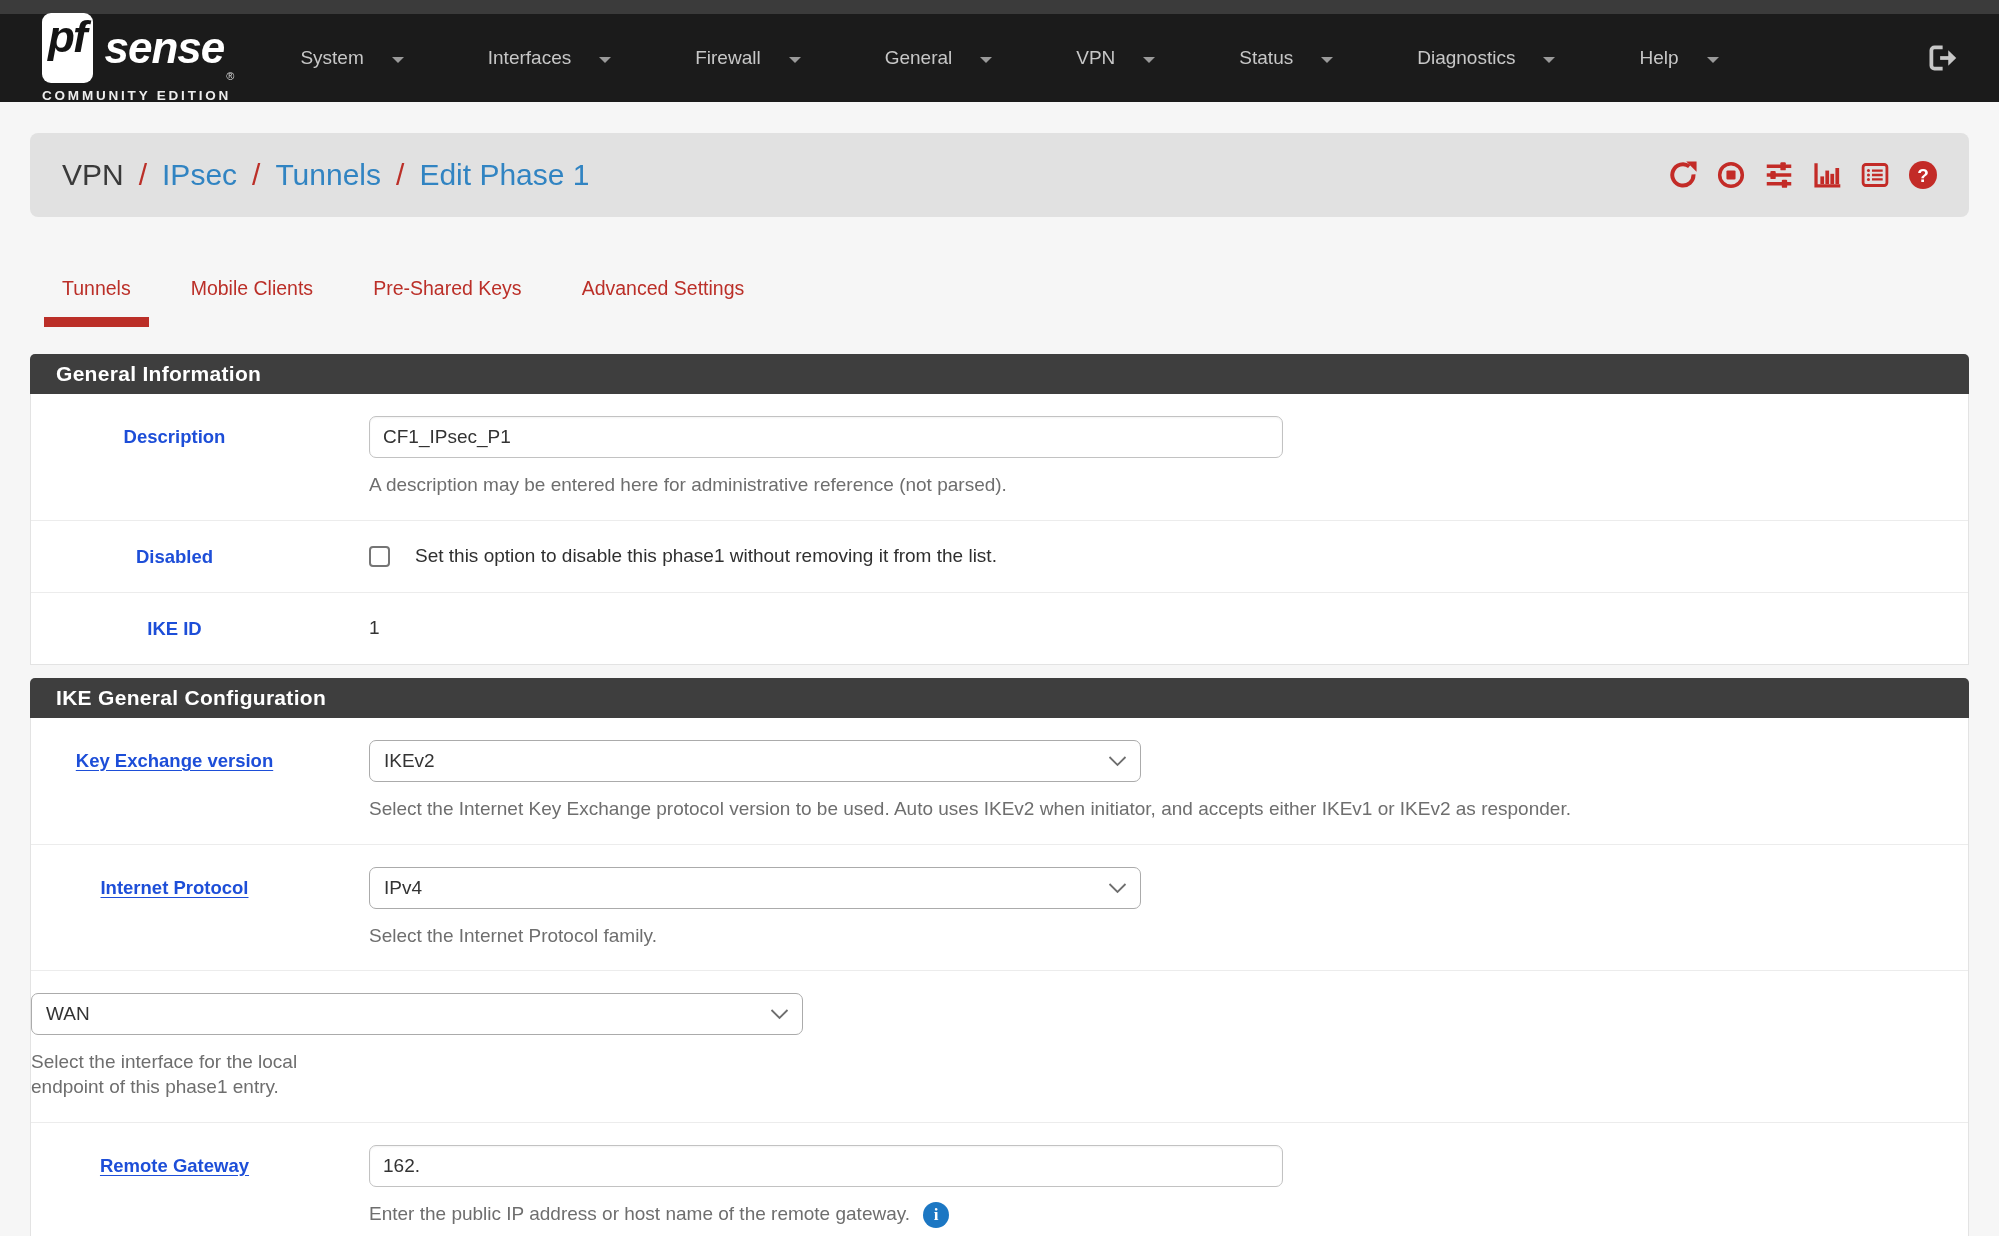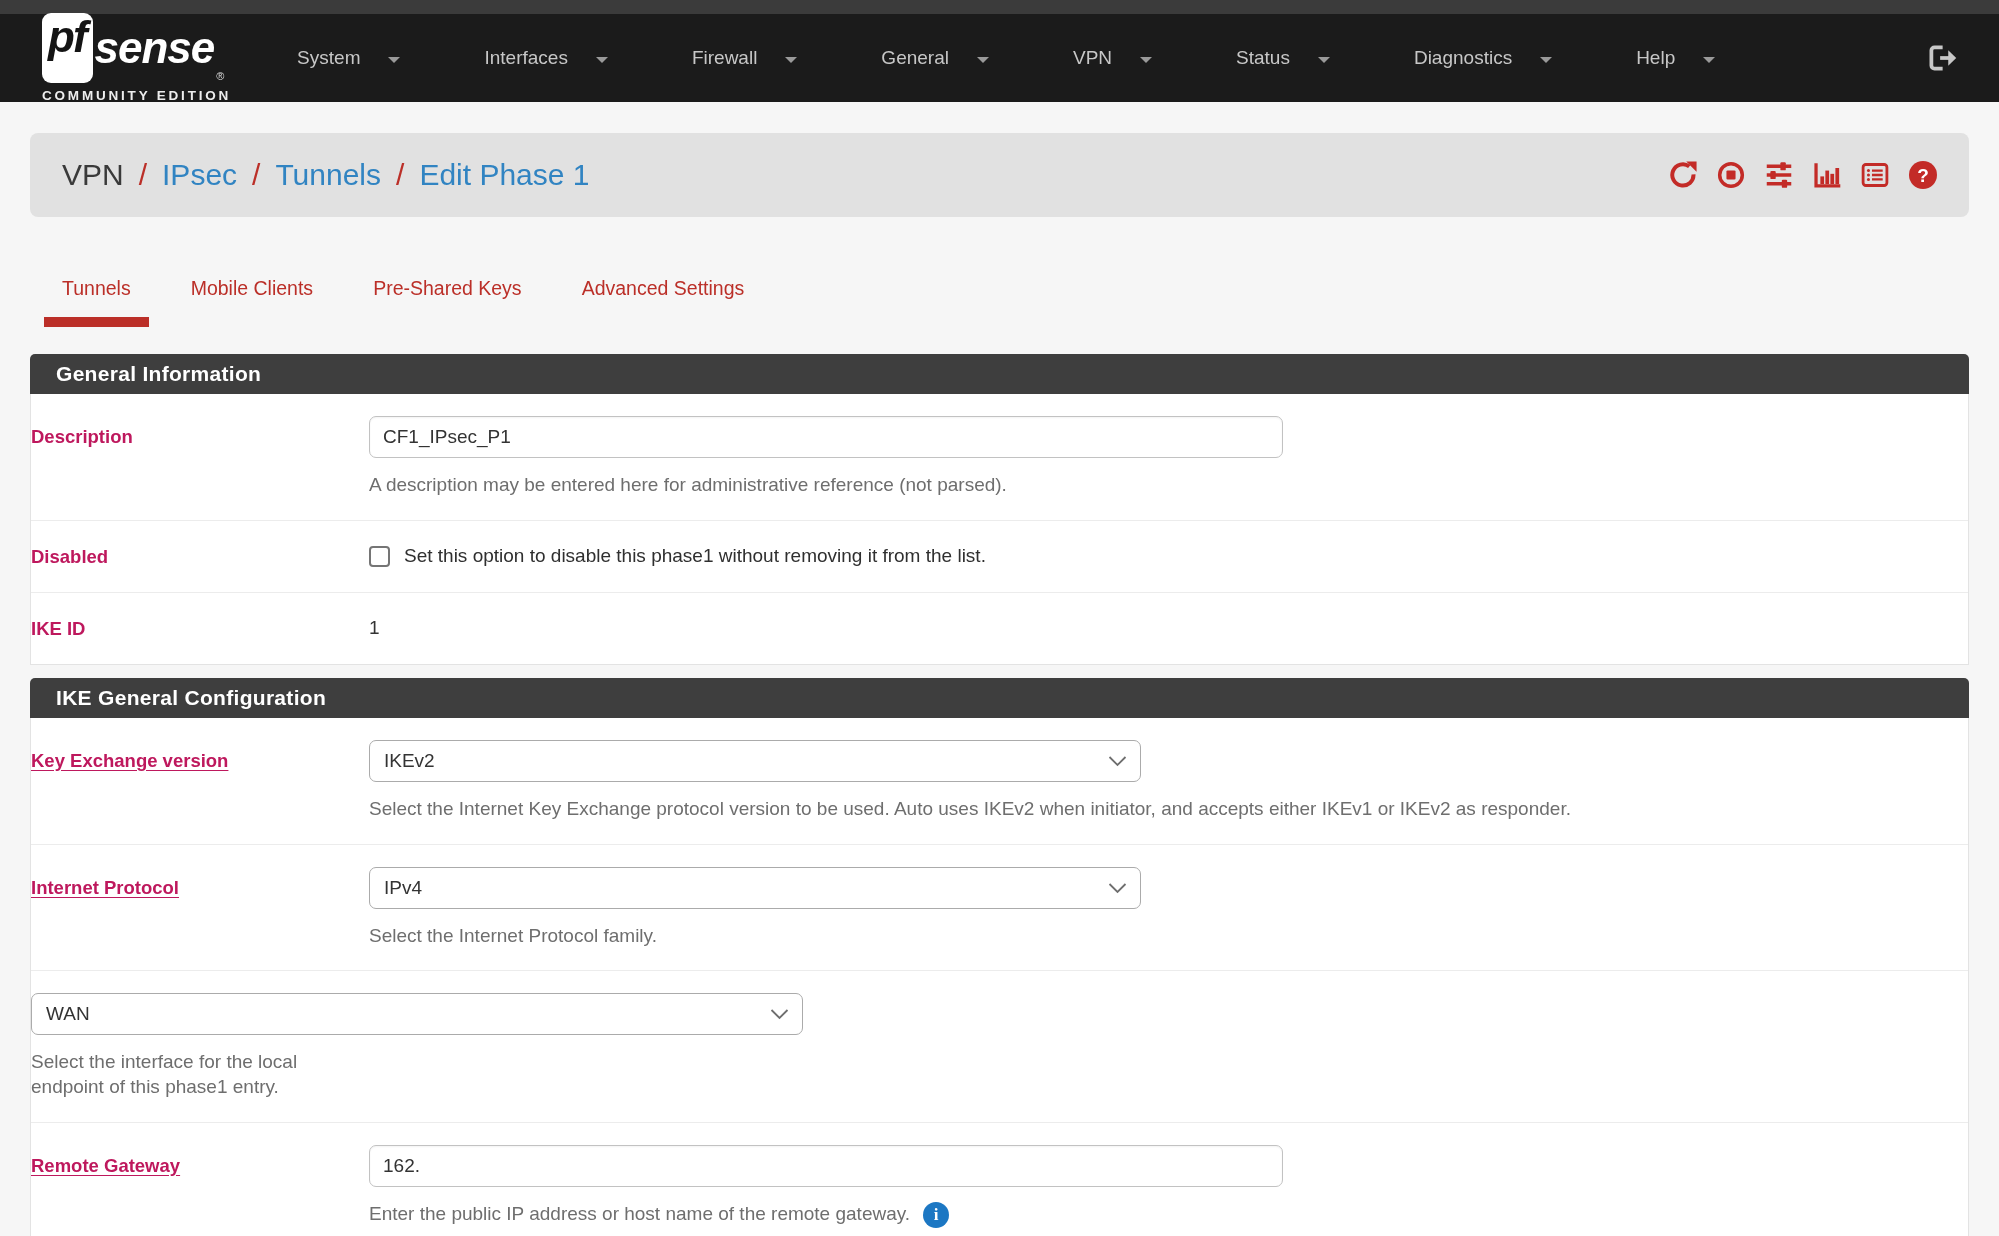--- a/index.html
+++ b/index.html
@@ -12,21 +12,21 @@
   }
   a { text-decoration:none; }
 
   
   .topstrip { height:14px; background:#3b3b3b; }
   .navbar { height:88px; background:#1b1b1b; display:flex; align-items:center; padding:0 42px; }
   .brand { display:flex; flex-direction:column; margin-right:66px; cursor:pointer; }
   .brand-row { display:flex; align-items:center; line-height:1; }
   .pf-box { background:#fff; border-radius:9px; padding:2px 7px 24px 6px; }
   .pf { font-size:44px; font-weight:bold; font-style:italic; color:#141414; letter-spacing:-2px; }
-  .sense { font-size:44px; font-weight:bold; font-style:italic; color:#fff; margin-left:2px; letter-spacing:-1px;text-align:right; }
+  .sense { font-size:44px; font-weight:bold; font-style:italic; color:#fff; margin-left:12px; letter-spacing:-1px;text-align:right; }
   .reg { font-size:11px; color:#ddd; align-self:flex-end; margin:0 0 1px 2px; }
   .ce { font-size:13.5px; font-weight:bold; color:#ededed; letter-spacing:2.8px; margin-top:5px; white-space:nowrap; }
   .menu { display:flex; align-items:center; gap:84px; font-size:19px; }
   .menu-item { display:flex; align-items:center; gap:28px; color:#c7c7c7; cursor:pointer; }
   .caret { width:0; height:0; border:6px solid transparent; border-top-color:#9a9a9a; border-bottom:none; margin-top:3px; }
   .logout { margin-left:auto; color:#c7c7c7; display:flex; cursor:pointer; }
   .logout svg { width:30px; height:30px; }
 
   
   .crumbbar { margin:31px 30px 0; background:#e1e1e1; border-radius:8px; padding:0 32px; height:84px; display:flex; align-items:center; }
@@ -47,25 +47,25 @@
 
   
   .section { margin:0 30px; }
   .section.first { margin-top:27px; }
   .section + .section { margin-top:13px; }
   .section-h { background:#3e3e3e; color:#fff; font-size:21px; font-weight:bold; padding:8px 26px; border-radius:5px 5px 0 0; letter-spacing:.3px; }
   .panel { background:#fff; border:1px solid #e3e3e3; border-top:none; }
   .frow { display:grid; grid-template-columns:287px 1fr; column-gap:51px; padding:22px 30px 22px 0; }
   .frow + .frow { border-top:1px solid #ececec; }
   .frow.center { align-items:center; padding:24px 30px 24px 0; }
-  .flabel { text-align:left; font-size:18.5px; font-weight:bold; color:#be185d; padding-top:9px; line-height:1.25; }
+  .flabel { text-align:center; font-size:18.5px; font-weight:bold; color:#1d4ed8; padding-top:9px; line-height:1.25; }
   .frow.center .flabel { padding-top:0; }
   .flabel.u { text-decoration:underline; text-underline-offset:3px; }
   .fcontrol { display:flex; flex-direction:column; gap:15px; }
-  .fcontrol.inline { flex-direction:row; align-items:center; gap:14px; }
+  .fcontrol.inline { flex-direction:row; align-items:center; gap:25px; }
   input.text {
     width:914px; height:42px; border:1px solid #c2c2c2; border-radius:7px;
     padding:0 13px; font-size:19px; color:#333; font-family:inherit;
     box-shadow:inset 0 1px 2px rgba(0,0,0,.05); outline:none; background:#fff;
   }
   .selectbox {
     position:relative; width:772px; height:42px; border:1px solid #ababab; border-radius:7px;
     background:#fff; display:flex; align-items:center; padding:0 44px 0 14px;
     font-size:19px; color:#333; cursor:pointer;
   }

